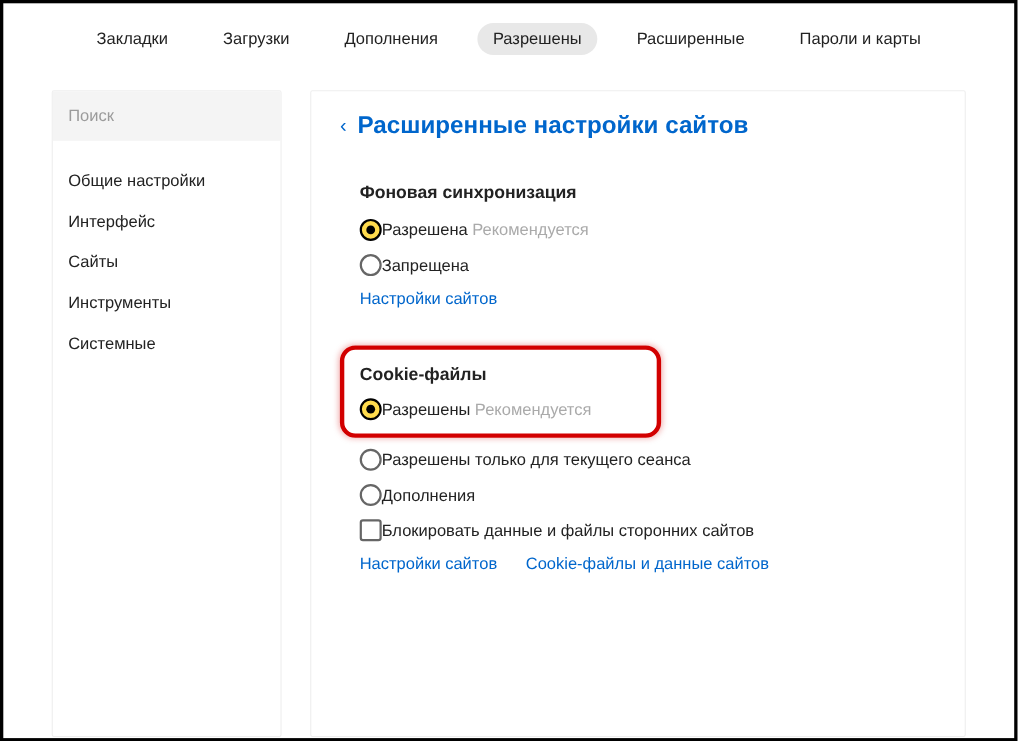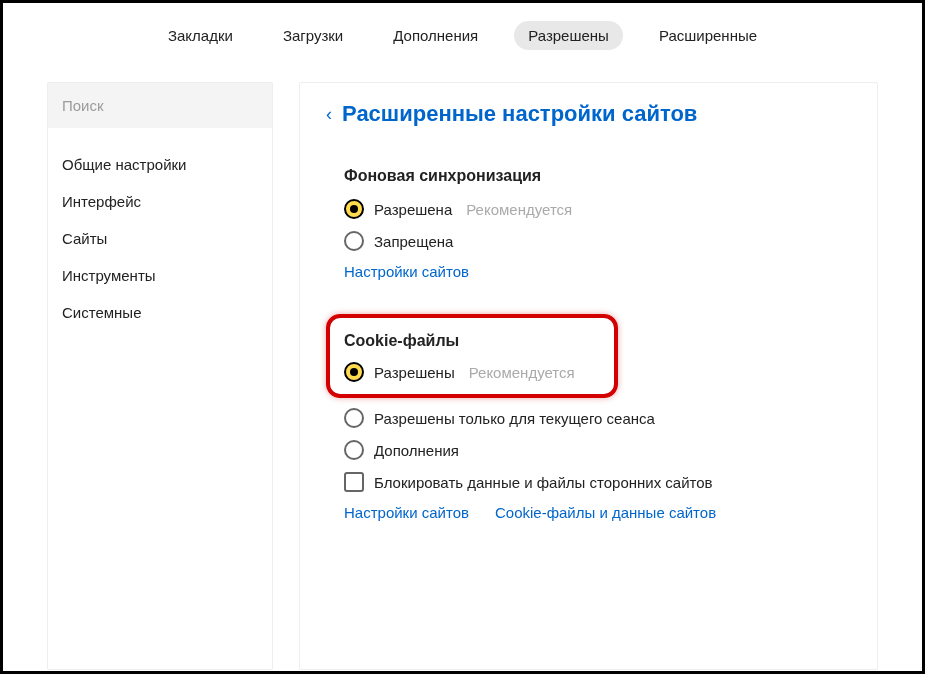--- a/index.html
+++ b/index.html
@@ -35,21 +35,21 @@
     .topnav-item.active {
       background: #e8e8e8;
     }
     .columns {
       display: flex;
       padding: 0 44px 0 44px;
       gap: 26px;
       height: calc(100% - 80px);
     }
     .sidebar {
-      width: 226px;
+      width: 209px;
       background: #fff;
       border: 1px solid #eee;
       border-radius: 2px;
       padding: 0;
     }
     .search-wrap {
       background: #f4f4f4;
       padding: 0;
     }
     .search-input {
@@ -104,21 +104,20 @@
     }
     .section-title {
       font-size: 16px;
       font-weight: 700;
       color: #222;
       margin-bottom: 14px;
     }
     .option-row {
       display: flex;
       align-items: center;
-      gap: 10px;
       margin-bottom: 12px;
       cursor: pointer;
       font-size: 15px;
     }
     .radio {
       width: 20px;
       height: 20px;
       border: 2px solid #666;
       border-radius: 50%;
       display: inline-flex;
@@ -182,20 +181,21 @@
   </style>
 </head>
 <body>
 
 <div class="topnav">
   <div class="topnav-item">Закладки</div>
   <div class="topnav-item">Загрузки</div>
   <div class="topnav-item">Дополнения</div>
   <div class="topnav-item active">Разрешены</div>
   <div class="topnav-item">Расширенные</div>
+  <div class="topnav-item">Пароли и карты</div>
 </div>
 
 <div class="columns">
   <div class="sidebar">
     <div class="search-wrap">
       <input class="search-input" placeholder="Поиск" style="">
     </div>
     <div class="sidebar-items">
       <div class="sidebar-item">Общие настройки</div>
       <div class="sidebar-item">Интерфейс</div>

